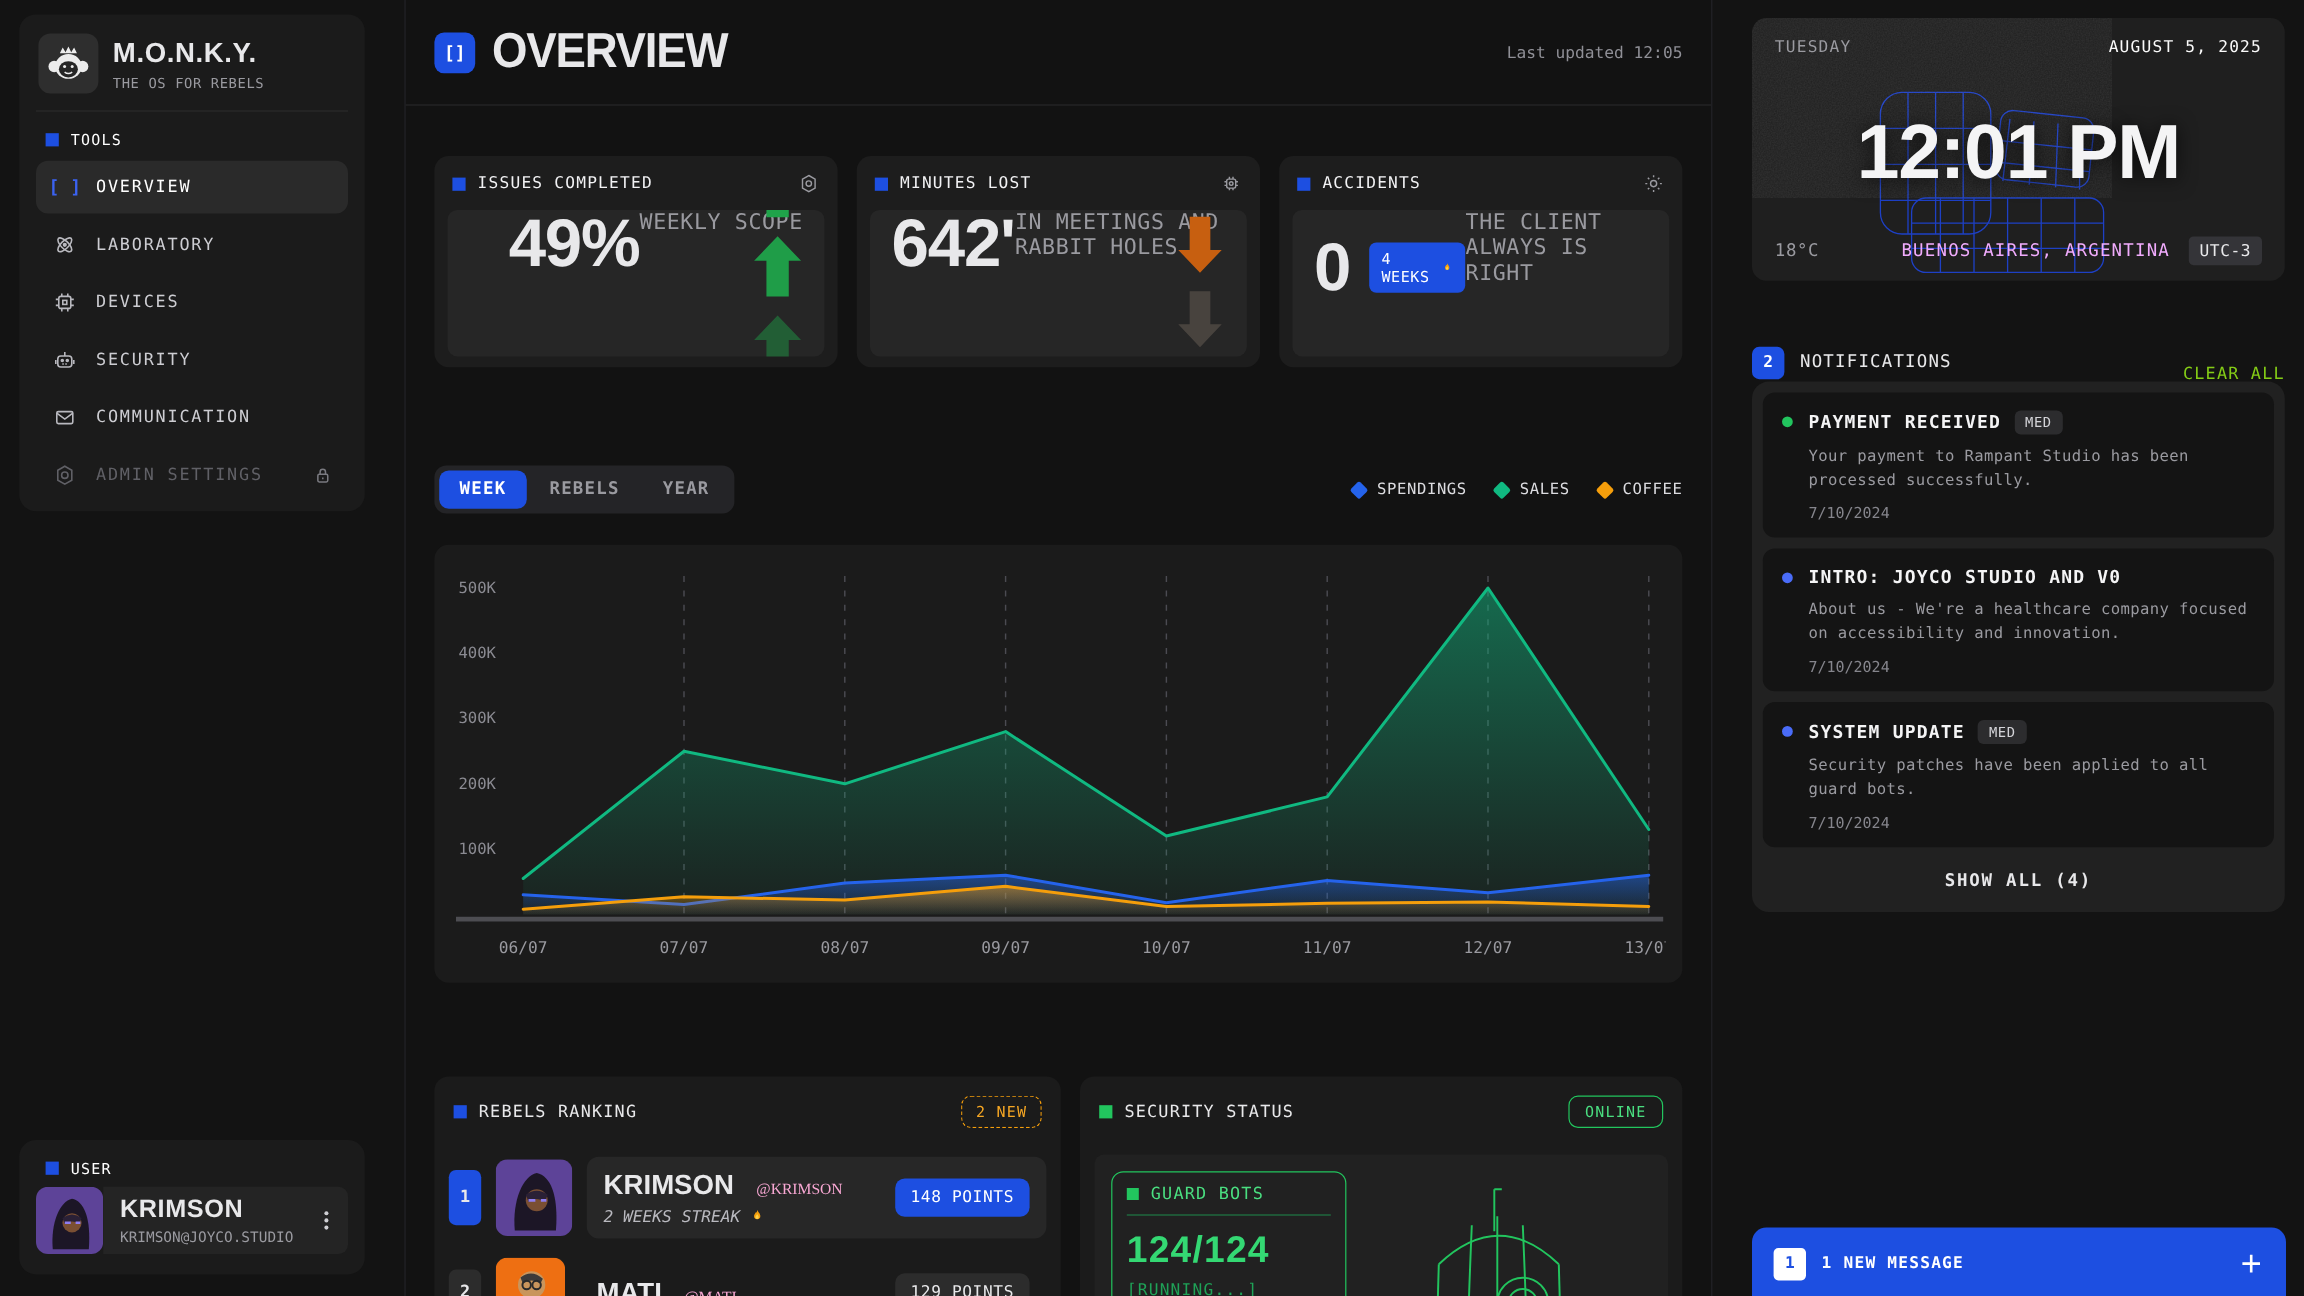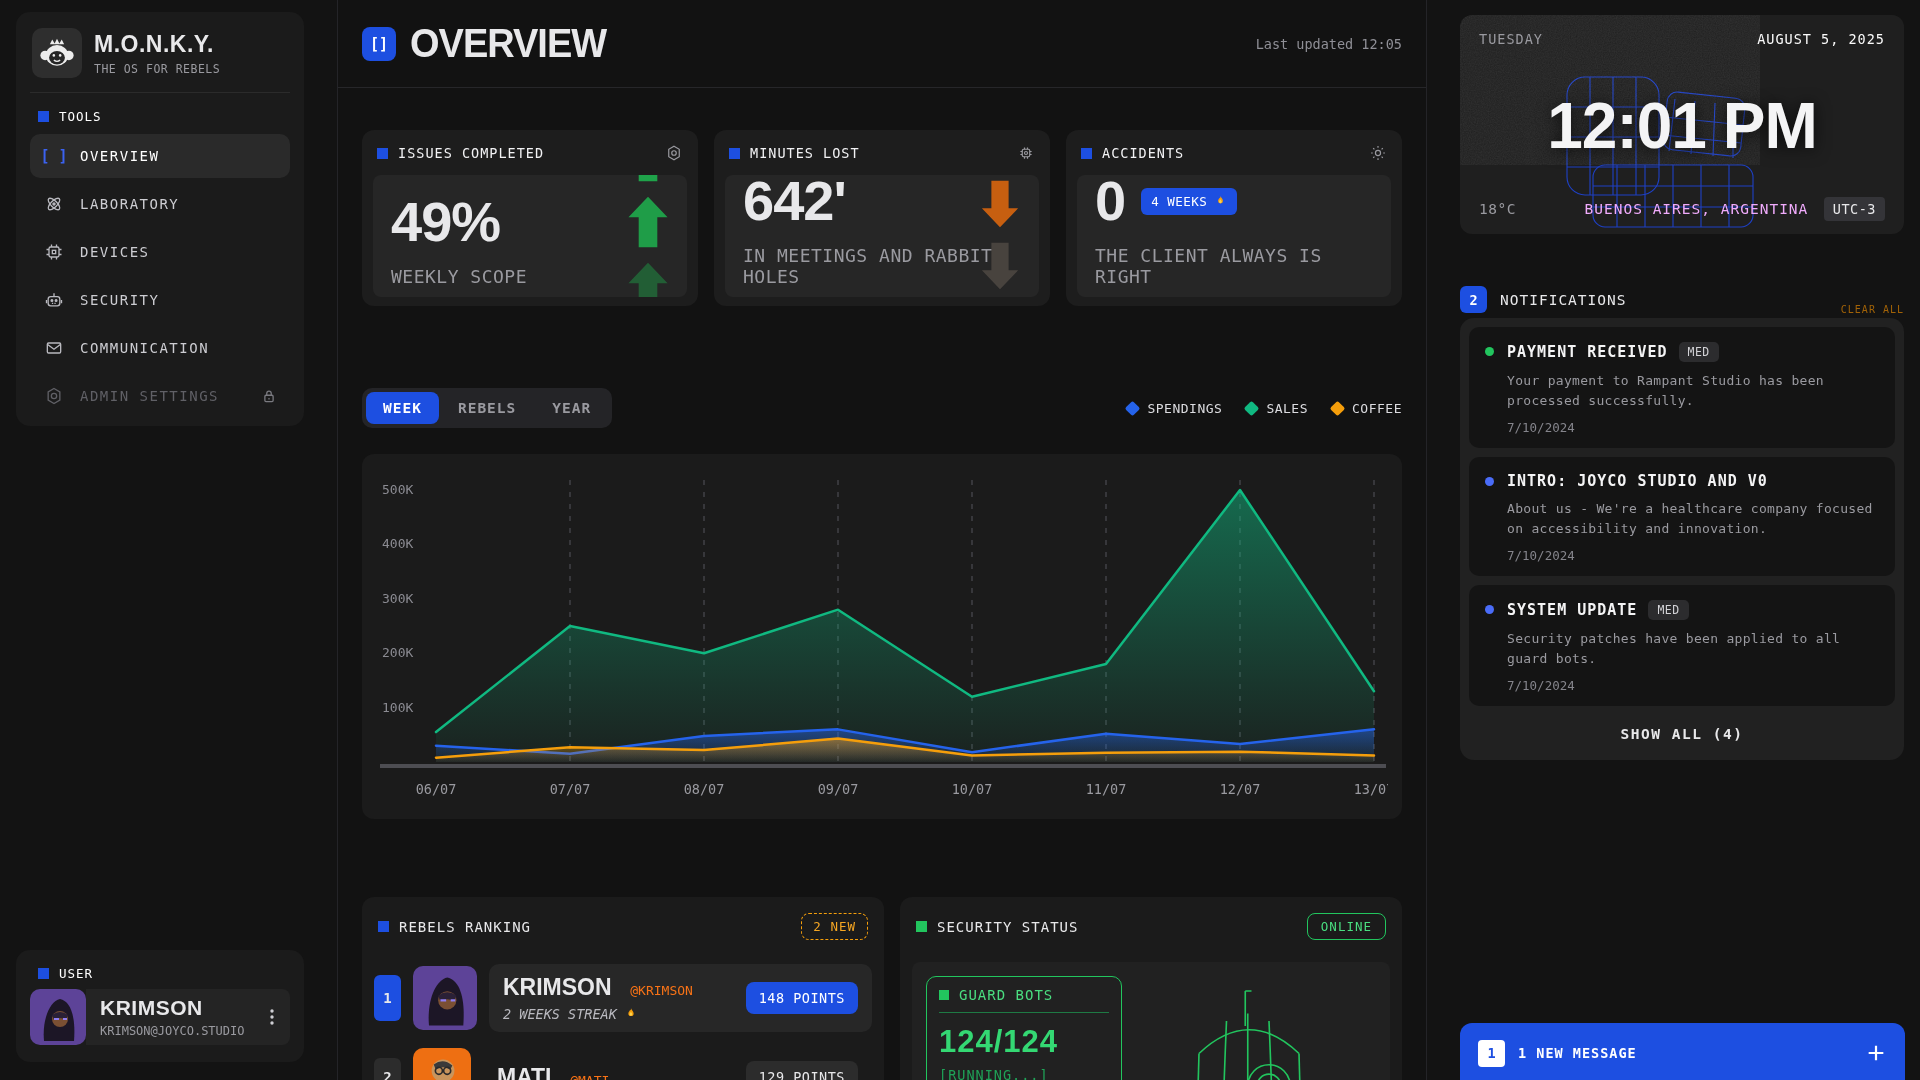--- a/index.html
+++ b/index.html
@@ -49,21 +49,21 @@
   .header-icon { width:34px; height:34px; background:#1d4fe1; border-radius:8px;
     display:flex; align-items:center; justify-content:center; color:#fff; font-weight:bold; font-size:15px; }
   .page-title { font-size:38px; transform:scaleY(1.08); transform-origin:left center; letter-spacing:-1px; }
   .last-updated { margin-left:auto; color:#8f8f96; font-size:13.5px; }
 
   .stats-row { display:flex; gap:16px; margin-top:42px; }
   .stat-card { flex:1; background:#1d1d1d; border-radius:12px; padding:11px; height:176px; }
   .stat-title-row { display:flex; align-items:center; gap:10px; font-size:13.5px; letter-spacing:1px; padding:3px 4px; color:#f2f2f4; }
   .stat-gear { margin-left:auto; color:#9a9aa0; display:flex; cursor:pointer; }
   .stat-inner { margin-top:10px; background:#262626; border-radius:8px; height:122px; position:relative; overflow:hidden;
-    padding:0 18px 10px 18px; display:flex; flex-direction:column; justify-content:flex-end; }
+    padding:0 18px 10px 18px; display:flex; flex-direction:row; justify-content:flex-end; }
   .stat-value { font-size:56px; line-height:1; letter-spacing:-1px; margin-bottom:16px; }
   .stat-sub { font-size:18px; color:#9a9aa0; letter-spacing:0.5px; }
   .value-row { display:flex; align-items:center; gap:16px; margin-bottom:16px; }
   .value-row .stat-value { margin-bottom:0; }
   .streak-badge { display:inline-flex; align-items:center; gap:7px; background:#1d4fe1; color:#fff;
     font-size:12.5px; padding:6px 10px; border-radius:6px; letter-spacing:0.5px; }
   .arrow-col { position:absolute; right:16px; width:46px; display:flex; flex-direction:column; gap:12px; align-items:center; }
   .arrow-col.up { top:-46px; }
   .arrow-col.down { top:4px; }
 
@@ -86,21 +86,21 @@
     padding:5px 13px; font-size:12.5px; letter-spacing:1px; }
   .ranking-card { width:522px; background:#1b1b1b; border-radius:12px; padding:12px; height:320px; }
   .rank-row { display:flex; align-items:center; gap:12px; margin-top:12px; }
   .rank-badge { width:27px; height:46px; border-radius:6px; display:flex; align-items:center; justify-content:center;
     font-size:14px; font-weight:bold; background:#2c2c2c; flex:none; }
   .rank-badge.first { background:#1d4fe1; }
   .rank-badge.second { height:38px; }
   .rank-info { flex:1; display:flex; align-items:center; padding:10px 14px; border-radius:10px; min-height:66px; }
   .rank-info.highlight { background:#272727; }
   .rank-name { font-size:23px; letter-spacing:0; }
-  .rank-handle { font-size:13px; color:#f97316; margin-left:9px; }
+  .rank-handle { font-size:13px; color:#f9a8d4; margin-left:9px;font-family:Liberation Serif, serif; }
   .rank-streak { font-size:13.5px; color:#b9b9bf; font-style:italic; margin-top:5px; display:flex; align-items:center; gap:7px; }
   .points { margin-left:auto; padding:8px 13px; border-radius:8px; font-size:13.5px; letter-spacing:0.5px; flex:none; }
   .points.blue { background:#1d4fe1; color:#fff; }
   .points.grey { background:#2c2c2c; color:#e8e8ea; }
 
   .security-card { flex:1; background:#1b1b1b; border-radius:12px; padding:12px; height:320px; }
   .security-inner { margin-top:10px; background:#212121; border-radius:8px; padding:14px; display:flex; height:242px; overflow:hidden; }
   .sec-left { width:196px; display:flex; flex-direction:column; gap:14px; flex:none; }
   .sec-box { border:1.5px solid #22c55e; border-radius:10px; padding:10px 12px; }
   .sec-box-header { display:flex; align-items:center; gap:10px; color:#4ade80; font-size:14px; letter-spacing:1px; }
@@ -121,21 +121,21 @@
     font-size:64px; letter-spacing:-1px; color:#f4f4f5; text-shadow:0 2px 16px rgba(0,0,0,0.7); }
   .clock-bottom { position:absolute; left:19px; right:19px; bottom:13px; display:flex; align-items:center; font-size:14.5px; letter-spacing:0.5px; }
   .clock-temp { color:#9a9aa0; width:90px; }
   .clock-loc { flex:1; text-align:center; color:#f0abfc; letter-spacing:1px; }
   .clock-tz { background:#343438; color:#e8e8ea; border-radius:4px; padding:4px 9px; font-size:13.5px; }
 
   .notif-header { position:absolute; left:1460px; top:284px; width:444px; display:flex; align-items:center; gap:13px; }
   .notif-count { width:27px; height:27px; background:#1d4fe1; border-radius:6px; display:flex; align-items:center;
     justify-content:center; font-size:13.5px; font-weight:bold; color:#fff; }
   .notif-title { font-size:14.5px; letter-spacing:1px; }
-  .clear-all { margin-left:auto; color:#a16207; font-size:10px; letter-spacing:1px; cursor:pointer;margin-top:20px; }
+  .clear-all { margin-left:auto; color:#84cc16; font-size:14px; letter-spacing:1px; cursor:pointer;margin-top:20px; }
 
   .notif-container { position:absolute; left:1460px; top:318px; width:444px; background:#212121; border-radius:14px; padding:9px; }
   .notif-card { background:#141414; border-radius:10px; padding:15px 16px 13px 16px; margin-bottom:9px; display:flex; gap:13px; }
   .notif-dot { width:9px; height:9px; border-radius:50%; margin-top:5px; flex:none; }
   .notif-content { flex:1; }
   .notif-title-row { display:flex; align-items:center; gap:11px; font-size:15px; font-weight:bold; letter-spacing:1px; color:#f4f4f5; }
   .tag { background:#2c2c2e; color:#d4d4d8; font-size:11.5px; padding:3px 9px; border-radius:5px; font-weight:normal; letter-spacing:0.5px; }
   .notif-body { color:#9a9aa0; font-size:13px; line-height:1.5; margin-top:9px; letter-spacing:0.3px; }
   .notif-date { color:#85858c; font-size:12.5px; margin-top:10px; }
   .show-all { text-align:center; padding:11px 0 9px 0; font-size:14.5px; font-weight:bold; letter-spacing:1.5px; cursor:pointer; }

